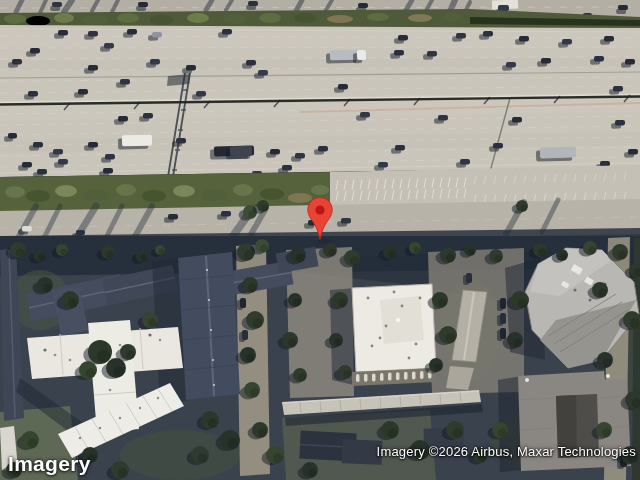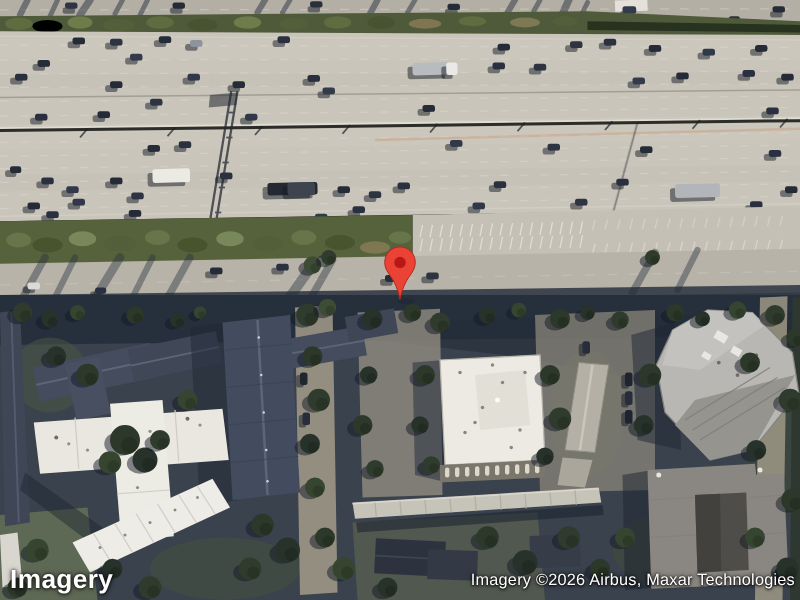--- a/index.html
+++ b/index.html
@@ -2,21 +2,21 @@
 <html><head>
 <meta charset="utf-8">
 <style>
   html,body{margin:0;padding:0;background:#222;}
   .map-viewport{position:relative;width:640px;height:480px;overflow:hidden;
     font-family:"Liberation Sans",sans-serif;}
   .map-viewport svg{display:block;position:absolute;inset:0;}
   .google-logo{position:absolute;left:8px;bottom:4px;font-size:21px;font-weight:700;
     letter-spacing:.3px;color:#fff;
     text-shadow:0 0 2px rgba(0,0,0,.85),0 1px 3px rgba(0,0,0,.6),0 0 5px rgba(0,0,0,.4);}
-  .attribution{position:absolute;right:4px;bottom:9px;font-size:13px;color:#fff;
+  .attribution{position:absolute;right:4px;bottom:21px;font-size:13px;color:#fff;
     letter-spacing:.2px;
     text-shadow:0 0 2px rgba(0,0,0,.95),0 1px 2px rgba(0,0,0,.8),0 0 4px rgba(0,0,0,.6);}
 </style>
 </head>
 <body>
 
 <div class="map-viewport">
 <svg id="scene" width="640" height="480" viewBox="0 0 640 480">
 
   <g>

